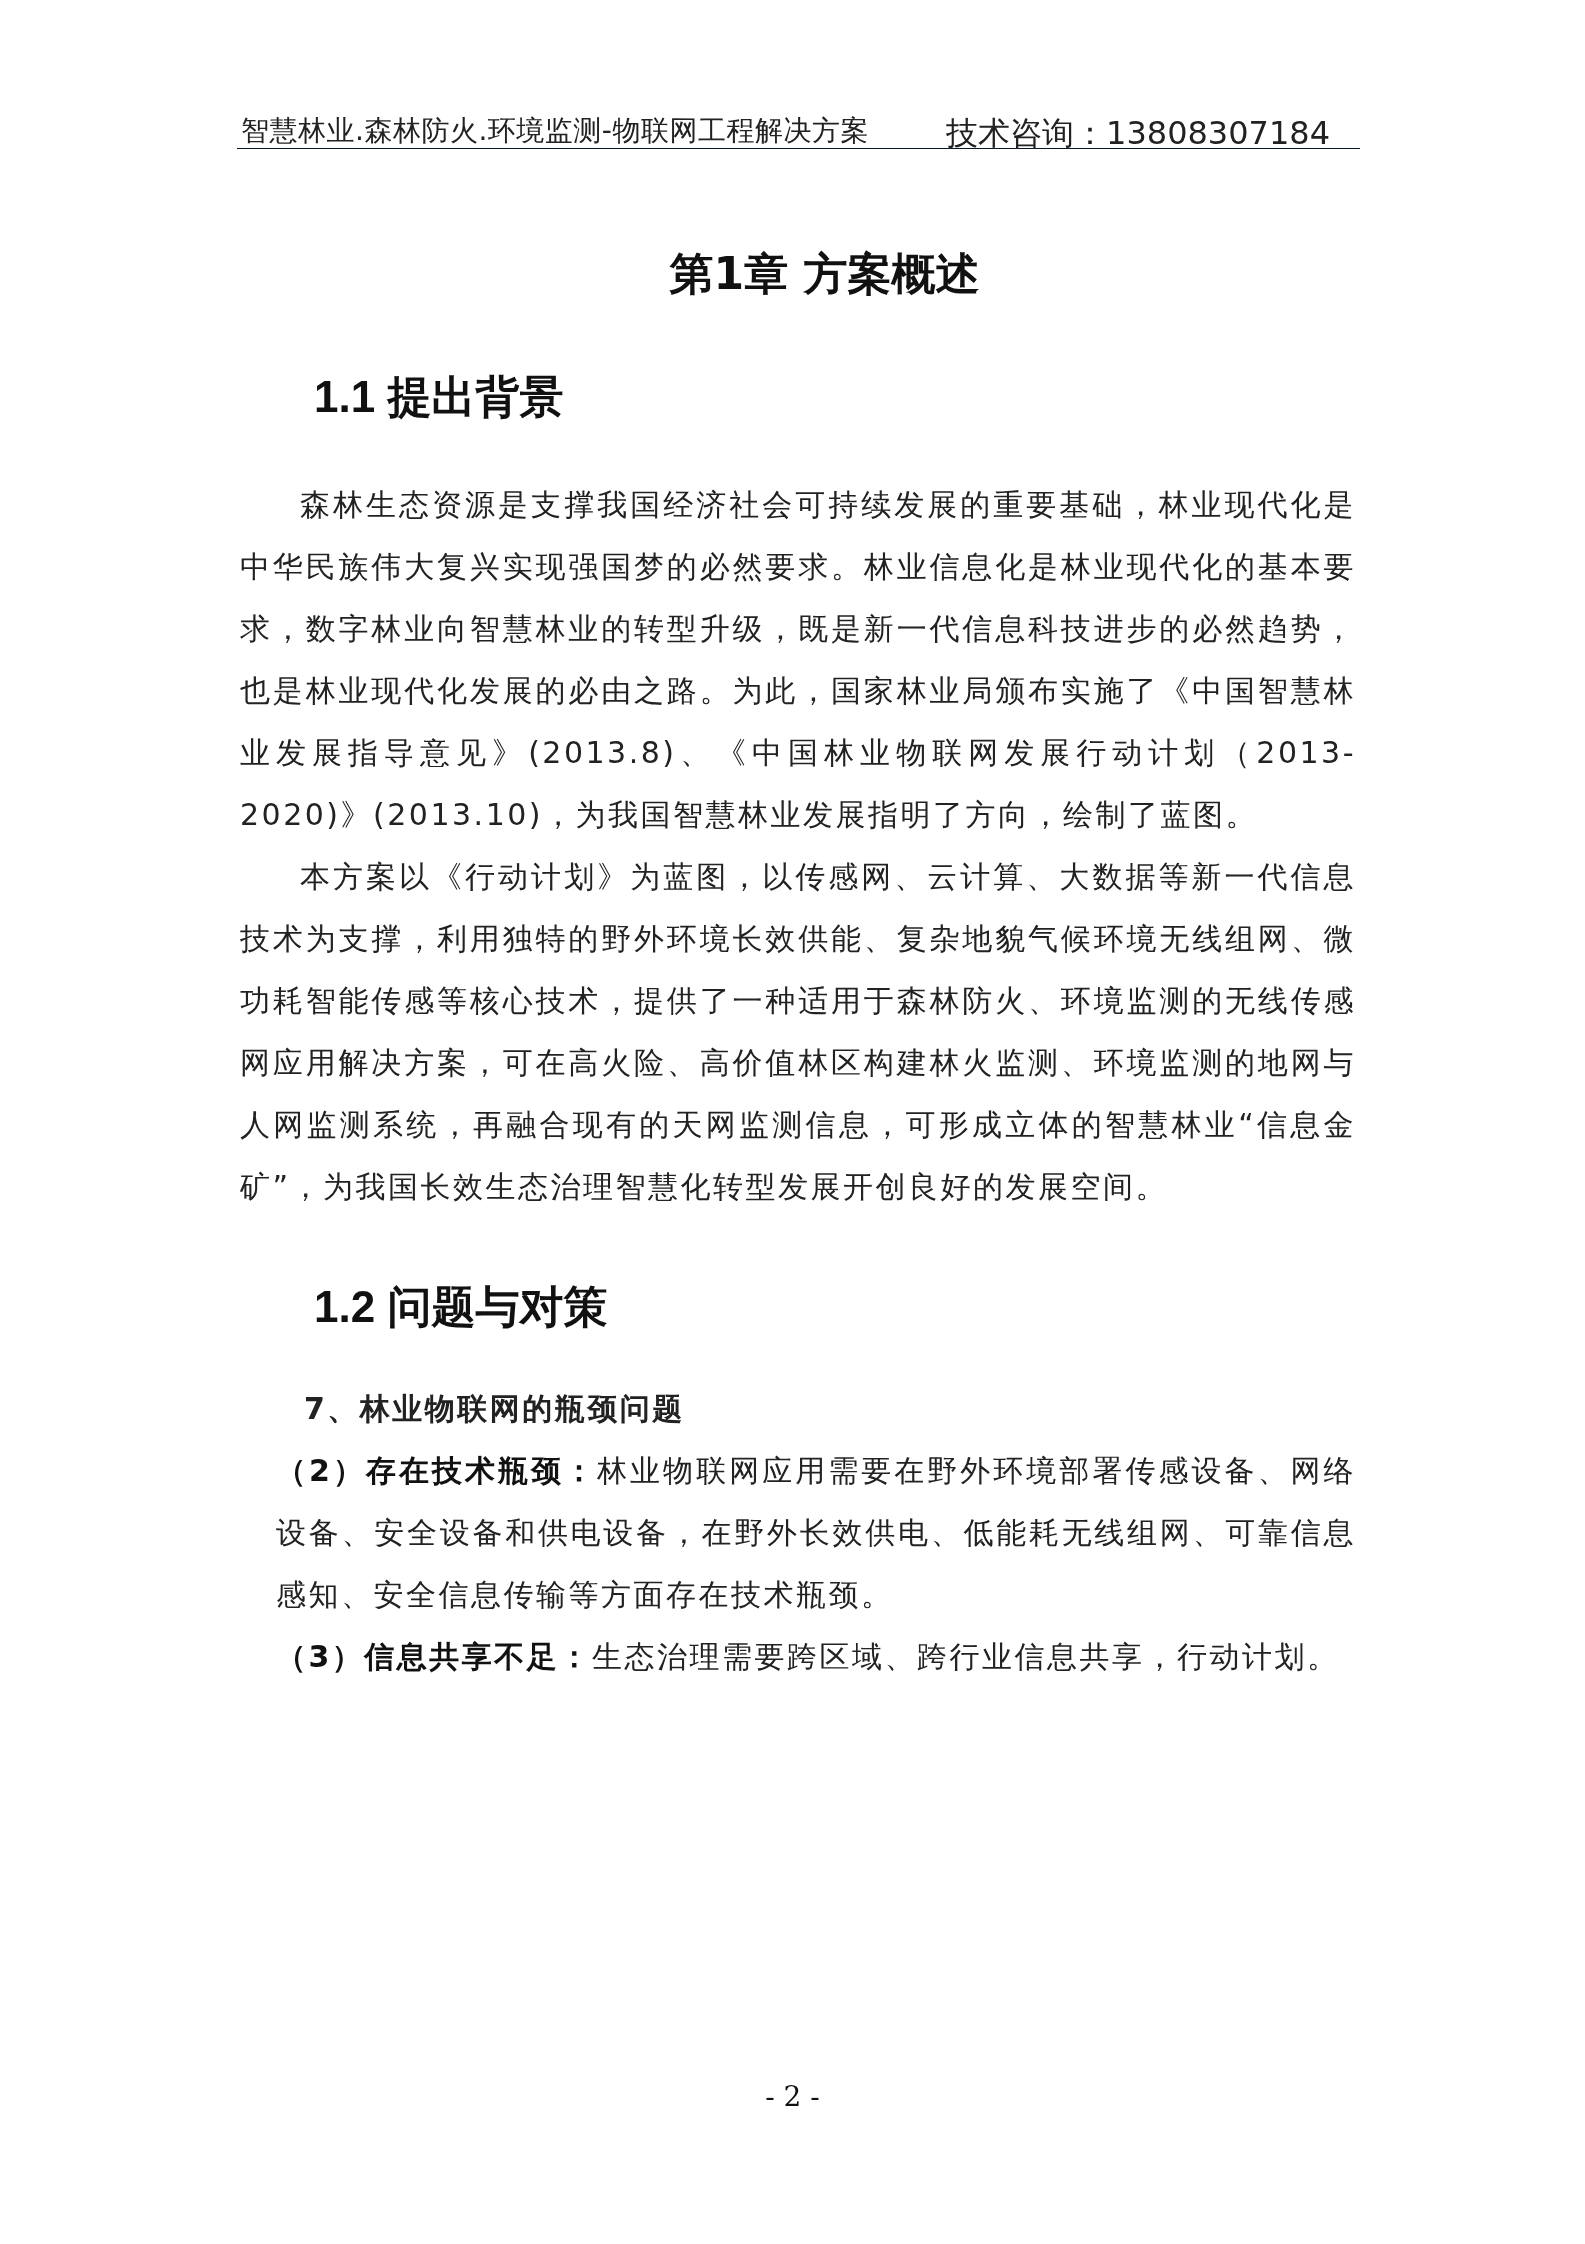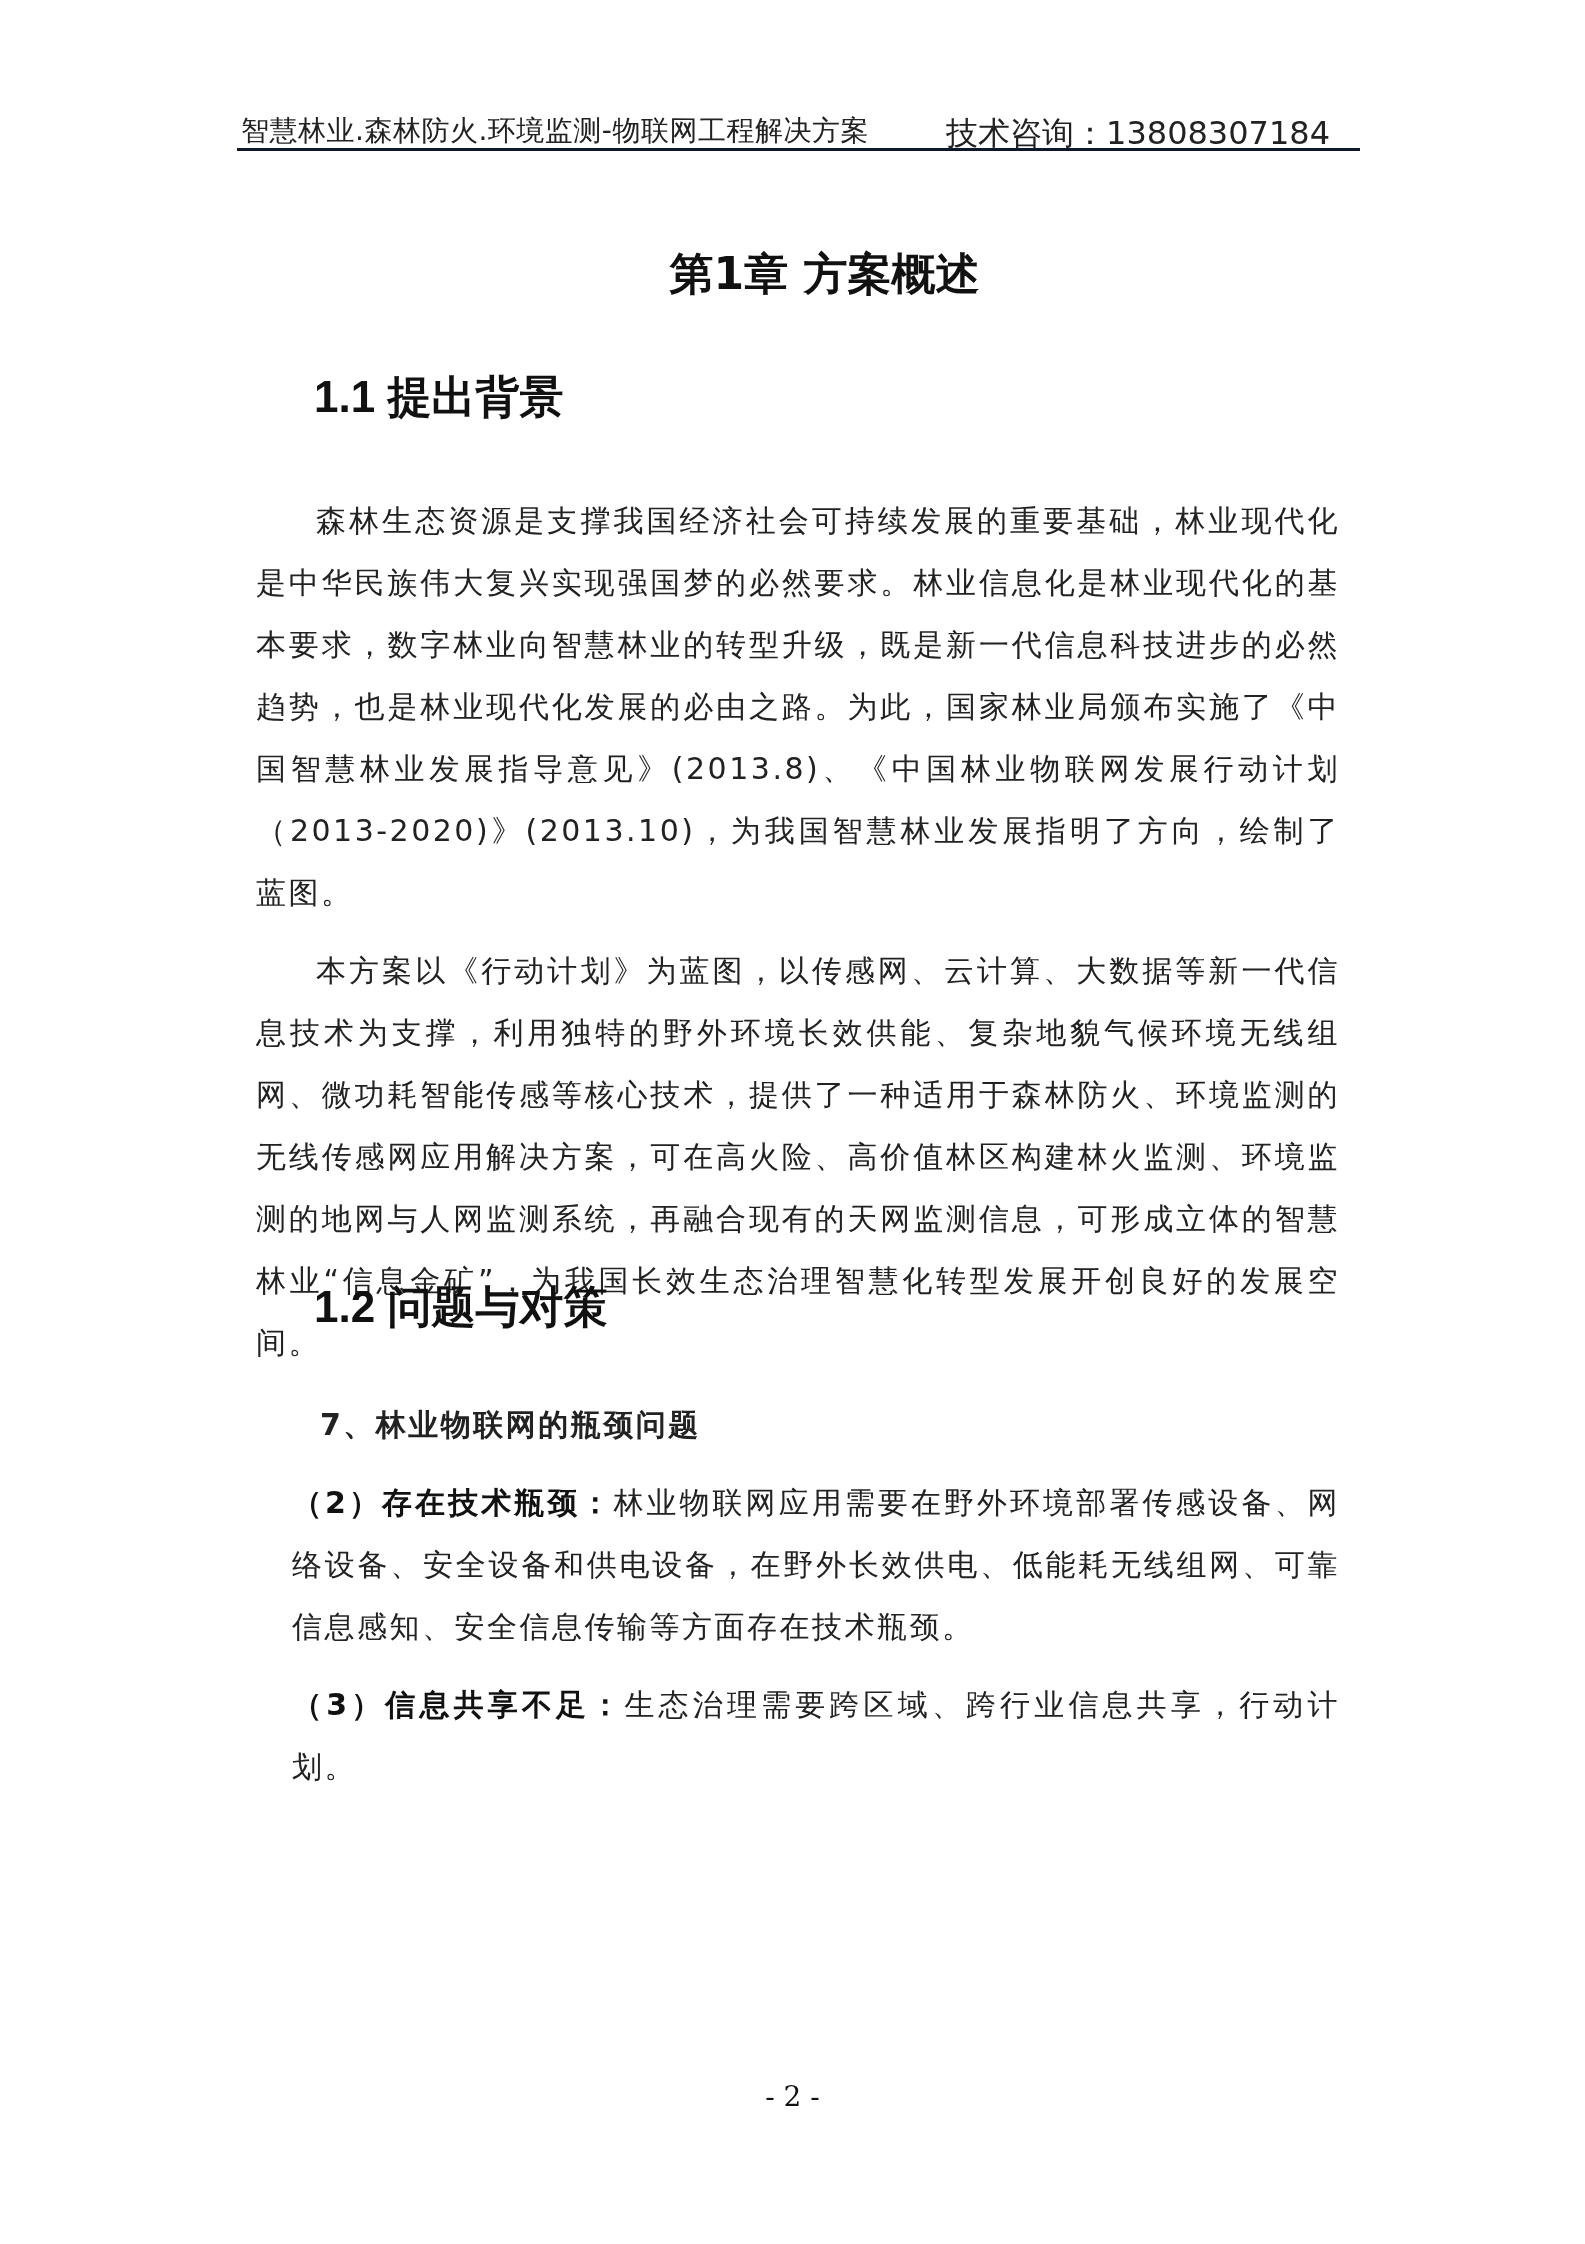--- a/index.html
+++ b/index.html
@@ -1,31 +1,31 @@
 <!DOCTYPE html>
 <html><head>
   <meta charset="utf-8">
   <style>
     html, body { margin: 0; padding: 0; background: #ffffff; }
     body { width: 1585px; height: 2244px; position: relative; overflow: hidden;
            font-family: "DejaVu Serif", "Liberation Serif", serif; color: #111; }
     .page-header { position: absolute; left: 237px; top: 108px; width: 1123px; height: 40px;
-                   border-bottom: 3px solid #0f172a; }
+                   border-bottom: 1px solid #0f172a; }
     .page-header .left { position: absolute; left: 4px; top: 4px; font-size: 28px; letter-spacing: 0.5px;
                          font-family: "DejaVu Sans", "Liberation Sans", sans-serif; color: #222; }
     .page-header .right { position: absolute; right: 30px; top: 4px; font-size: 32px;
                           font-family: "DejaVu Sans", "Liberation Sans", sans-serif; color: #222; }
     .chapter-title { position: absolute; left: 0; width: 1585px; top: 245px; text-align: center;
                      font-size: 44px; font-weight: bold; font-family: "DejaVu Sans", "Liberation Sans", sans-serif; padding-left: 32px; }
     .section-heading { position: absolute; left: 270px; font-size: 44px; font-weight: bold;
                        font-family: Liberation Sans, sans-serif; margin-left: 44px; }
     .body-block { position: absolute; left: 240px; width: 1116px; font-size: 30px; line-height: 62px;
                   font-family: "DejaVu Sans", "Liberation Sans", sans-serif; color: #222;
                   text-align: justify; letter-spacing: 2.5px; }
-    .body-block p { margin: 16px; text-indent: 2em; }
+    .body-block p { margin: 0; text-indent: 2em; }
     .body-block p.item-title { text-indent: 0; padding-left: 64px; font-weight: bold; }
     .body-block p.sub { text-indent: 0; padding-left: 36px; }
     .body-block .label { font-weight: bold; color: #111; }
     .page-number { position: absolute; left: 0; width: 1585px; top: 2080px; text-align: center;
                    font-size: 28px; font-family: "DejaVu Serif", "Liberation Serif", serif; }
   </style>
 </head>
 <body>
 
 <div class="page-header">

